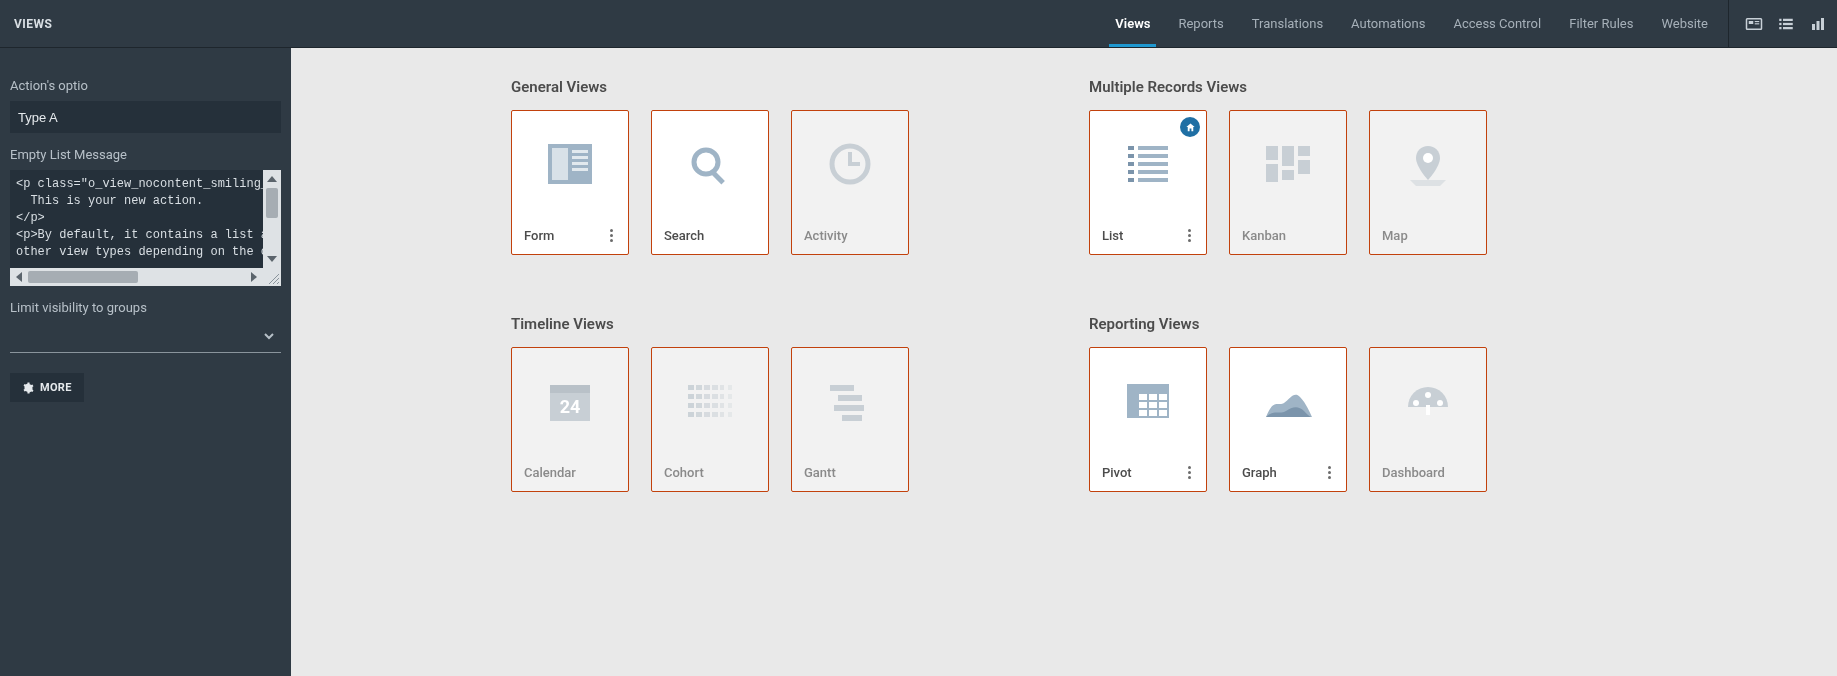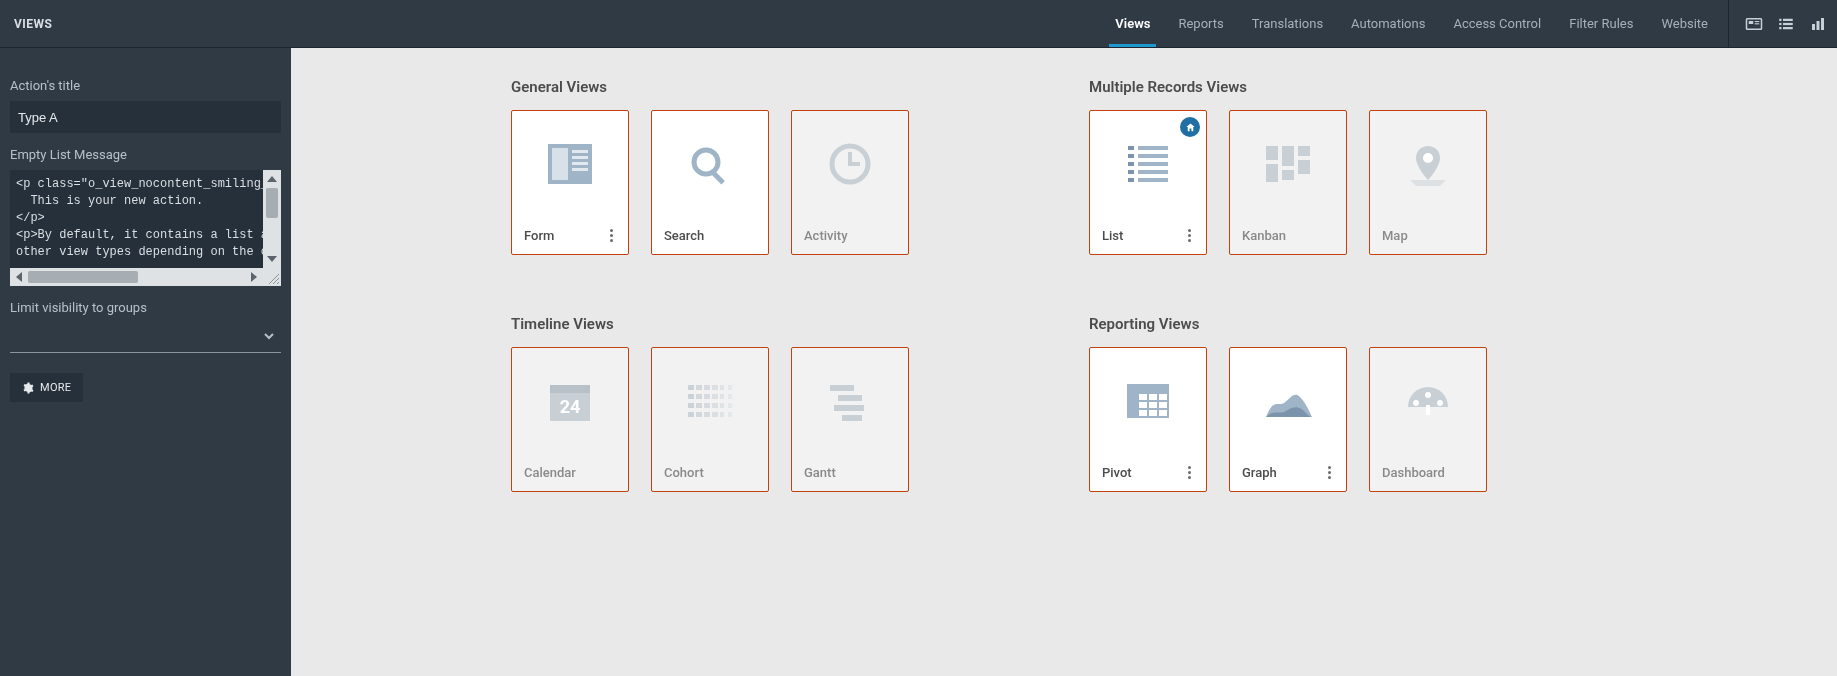--- a/index.html
+++ b/index.html
@@ -191,21 +191,21 @@
   }
   .select-input .chev {
     color: #b7c0c8;
   }
   .more-btn {
     margin-top: 20px;
     padding: 8px 12px;
     background: #25303a;
     color: #e5e9ec;
     font-size: 11px;
-    font-weight: 400;
+    font-weight: 700;
     display: inline-flex;
     align-items: center;
     gap: 6px;
     cursor: pointer;
     letter-spacing:.3px;
   }
   .gear {
     width: 12px; height:12px; display:inline-block;
   }
 
@@ -326,21 +326,21 @@
           <rect x="4" y="12" width="4" height="8"></rect>
           <rect x="10" y="8" width="4" height="12"></rect>
           <rect x="16" y="4" width="4" height="16"></rect>
         </svg>
     </span>
   </div>
 </div>
 
 <div class="main">
   <div class="sidebar">
-    <div class="field-label">Action's title</div>
+    <div class="field-label">Action's optio</div>
     <input class="text-input" type="text" value="Type A" style="">
 
     <div class="field-label">Empty List Message</div>
     <div class="codebox-wrap">
       <div class="codebox">&lt;p class="o_view_nocontent_smiling_face"&gt;
   This is your new action.
 &lt;/p&gt;
 &lt;p&gt;By default, it contains a list and a
 other view types depending on the optio</div>
       <div class="sb-vtrack">

